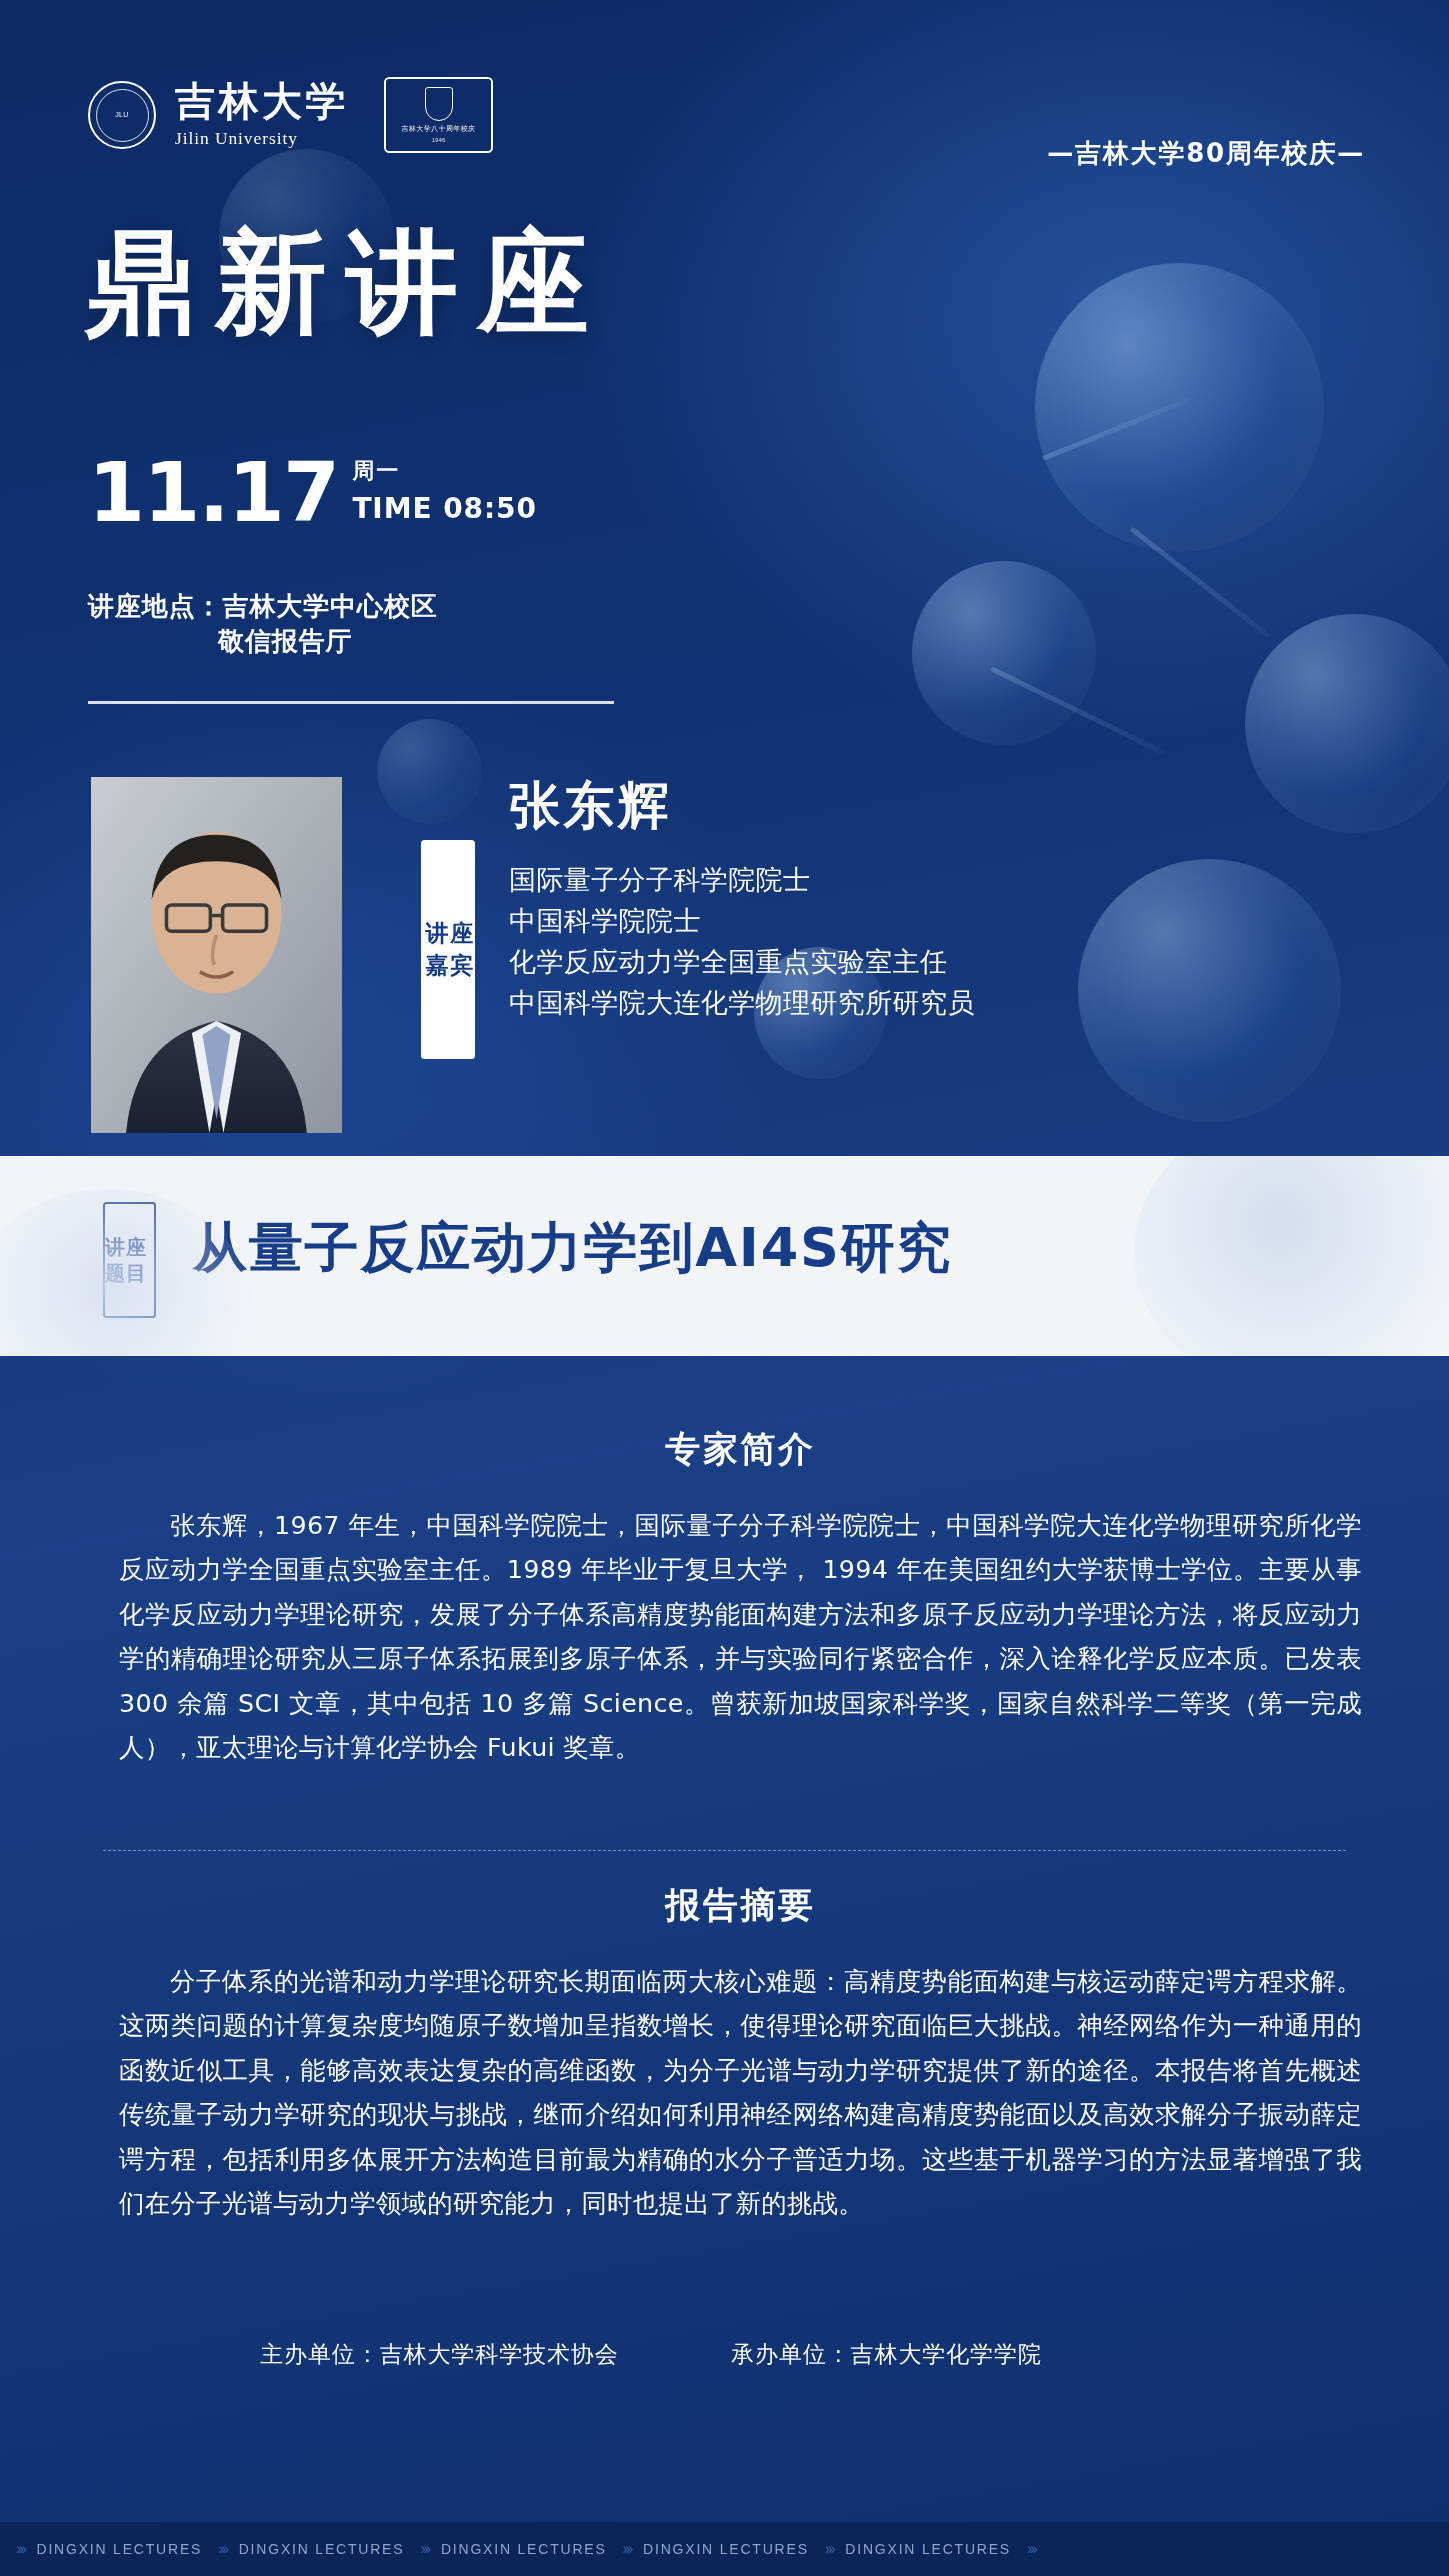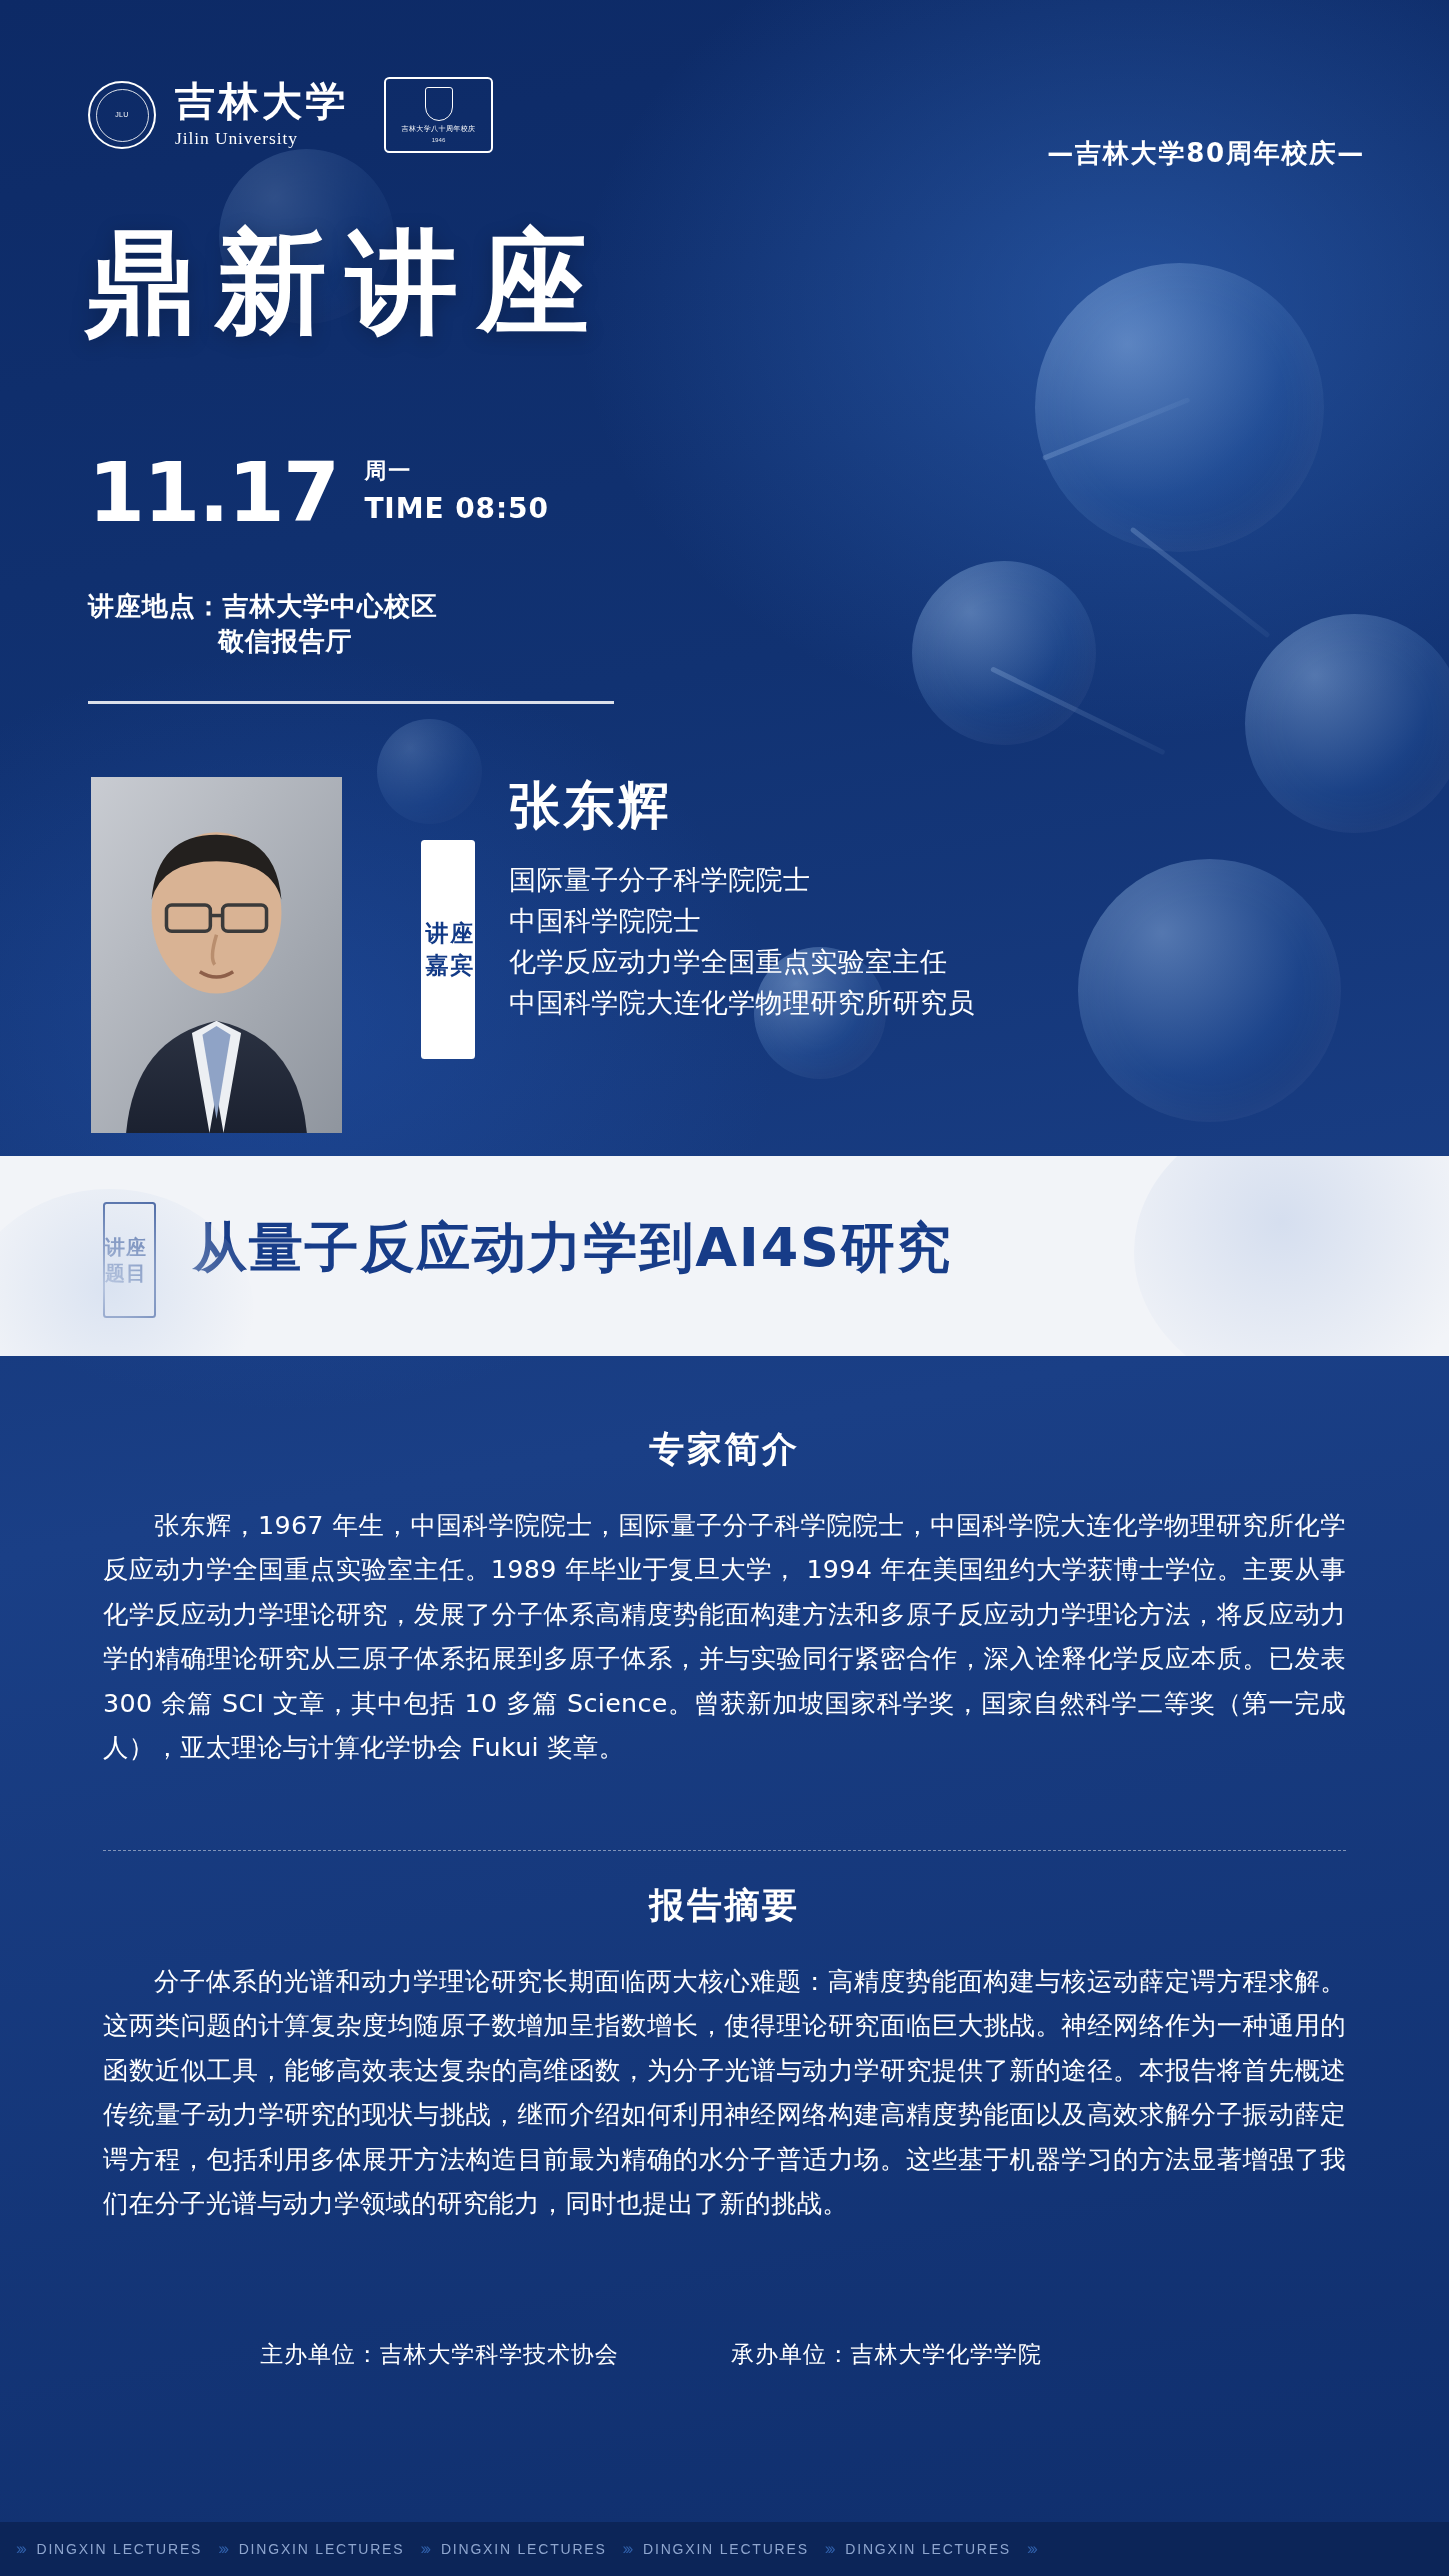--- a/index.html
+++ b/index.html
@@ -29,21 +29,21 @@
   .logo-en{font-size:17.5px;letter-spacing:0.9px;margin-top:6.1px;font-family:"Liberation Serif",serif;}
   .logo-badge{width:105px;height:72px;border:2.6px solid #fff;border-radius:5.3px;display:flex;flex-direction:column;align-items:center;justify-content:center;color:#fff;margin-left:16px;}
   .logo-badge .crest{width:26px;height:32px;border:1.8px solid #fff;border-radius:3.5px 3.5px 16px 16px;display:block;margin-bottom:3.5px;}
   .logo-badge .bt{font-size:7px;letter-spacing:0.4px;}
   .logo-badge .by{font-size:6.1px;opacity:.85;margin-top:1.8px;}
   .anniv{position:absolute;right:84px;top:136px;color:#fff;font-size:26px;font-weight:bold;letter-spacing:1.8px;white-space:nowrap;font-family:"DejaVu Sans",sans-serif;}
 
   
   .title{position:absolute;left:84px;top:226px;color:#fff;font-size:112px;font-weight:bold;letter-spacing:19px;line-height:1;font-family:"DejaVu Sans",sans-serif;text-shadow:0 3.5px 19px rgba(0,0,0,.25);}
   
-  .date-row{position:absolute;left:88px;top:456px;display:flex;align-items:flex-end;gap:26px;}
+  .date-row{position:absolute;left:88px;top:456px;display:flex;align-items:flex-end;gap:14px;}
   .date-big{color:#fff;font-size:82px;font-weight:bold;line-height:.9;letter-spacing:-1.8px;font-family:"DejaVu Sans",sans-serif;}
   .date-side{color:#fff;padding-bottom:5.3px;}
   .date-week{font-size:22px;font-weight:bold;letter-spacing:1.8px;font-family:"DejaVu Sans",sans-serif;}
   .date-time{font-size:28px;font-weight:bold;letter-spacing:0.9px;margin-top:5.3px;font-family:"DejaVu Sans",sans-serif;}
   .venue{position:absolute;left:88px;top:589px;color:#fff;font-size:26px;font-weight:bold;letter-spacing:0.9px;line-height:1.35;font-family:"DejaVu Sans",sans-serif;}
   .venue .l2{margin-left:130px;display:block;}
   .rule{position:absolute;left:88px;top:701px;width:526px;height:2.6px;background:rgba(255,255,255,.85);}
 
   
   .photo{position:absolute;left:91px;top:777px;width:251px;height:356px;overflow:hidden;background:linear-gradient(160deg,#b9bcc2,#8e949d);}
@@ -53,21 +53,21 @@
   .sp-lines{position:absolute;left:509px;top:859px;color:#fff;font-size:27px;line-height:1.52;letter-spacing:0.4px;font-family:"DejaVu Sans",sans-serif;}
 
   
   .band{position:absolute;left:0;top:1156px;width:1449px;height:200px;background:#f2f4f8;overflow:hidden;}
   .band:before{content:"";position:absolute;right:-53px;top:-53px;width:368px;height:298px;border-radius:50%;background:radial-gradient(circle at 40% 40%, rgba(210,220,238,.9), rgba(238,242,248,0) 70%);}
   .band:after{content:"";position:absolute;left:-35px;bottom:-79px;width:289px;height:246px;border-radius:50%;background:radial-gradient(circle at 50% 40%, rgba(214,224,240,.85), rgba(240,244,250,0) 72%);}
   .band-tag{position:absolute;left:103px;top:46px;width:49px;height:112px;border:2.6px solid #173c88;border-radius:3.5px;color:#173c88;display:flex;flex-direction:column;align-items:center;justify-content:center;font-size:20px;font-weight:bold;line-height:1.3;letter-spacing:0.9px;font-family:"DejaVu Sans",sans-serif;}
   .band-title{position:absolute;left:193px;top:56px;color:#173c88;font-size:54px;font-weight:bold;letter-spacing:1.8px;font-family:"DejaVu Sans",sans-serif;}
 
   
-  .body{position:absolute;left:0;top:1356px;width:1209px;height:1087px;}
+  .body{position:absolute;left:16px;top:1356px;width:1209px;height:1087px;}
   .sec-h{color:#fff;font-size:35px;font-weight:bold;text-align:center;letter-spacing:2.6px;font-family:"DejaVu Sans",sans-serif;}
   .para{color:#fff;font-size:25.4px;line-height:1.75;text-align:justify;letter-spacing:0.3px;font-family:"DejaVu Sans",sans-serif;}
   .sec1{position:absolute;left:103px;top:70px;width:1243px;}
   .sec1 .para{margin-top:30px;text-indent:51px;}
   .dashed{position:absolute;left:103px;top:1850px;width:1243px;border-top:1.8px dashed rgba(255,255,255,.45);}
   .sec2{position:absolute;left:103px;top:526px;width:1243px;}
   .sec2 .para{margin-top:30px;text-indent:51px;}
   .orgs{position:absolute;left:0;top:2339px;width:1302px;text-align:center;color:#fff;font-size:23px;letter-spacing:0.9px;font-family:"DejaVu Sans",sans-serif;}
   .orgs span{display:inline-block;}
   .orgs .g{width:96px;}

